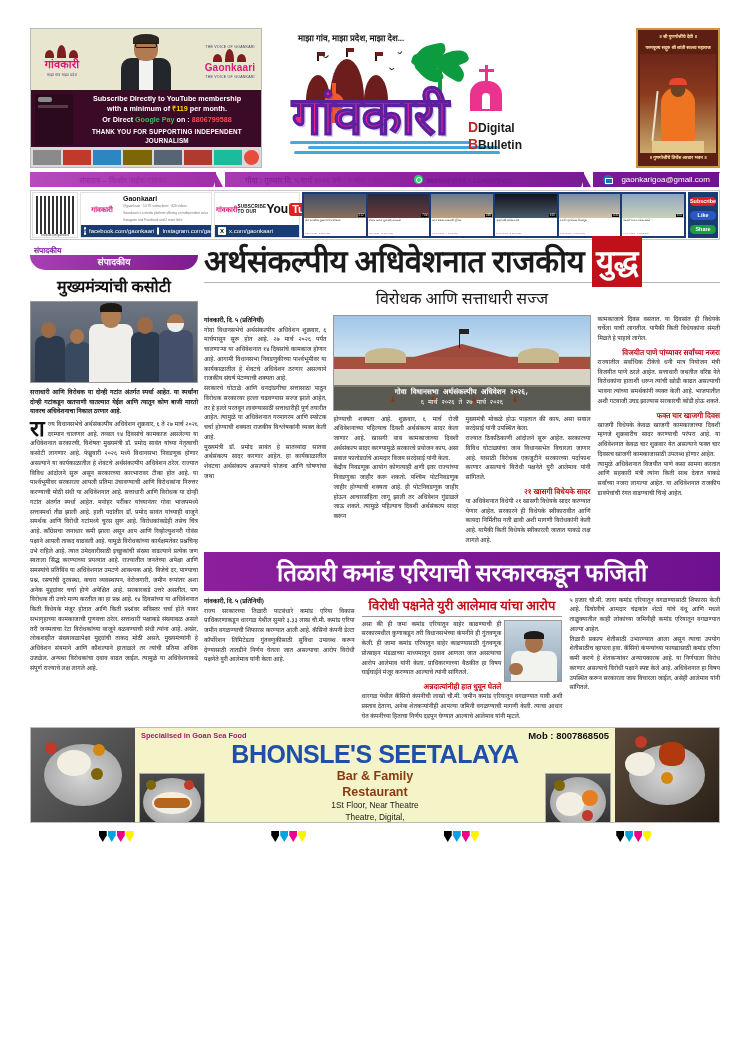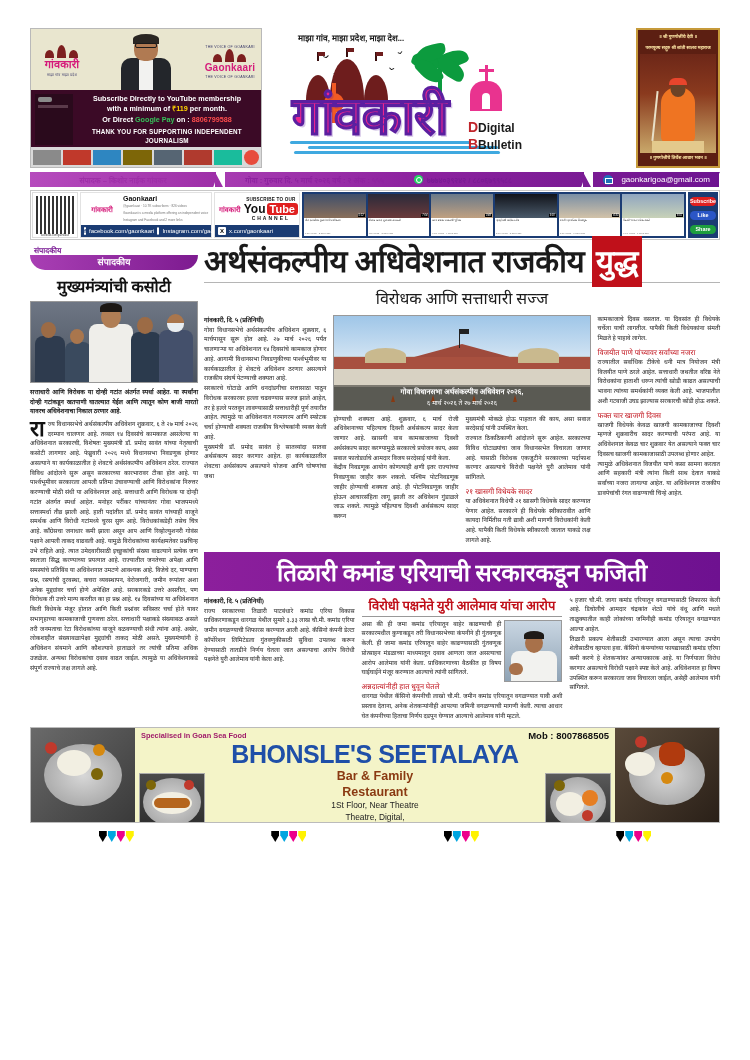--- a/index.html
+++ b/index.html
@@ -211,21 +211,21 @@
   .mini-gaon { font-size:7px; font-weight:bold; color:#d51b7a; }
   .fb-meta { flex:1; padding-left:2px; }
   .fb-name { font-size:7px; font-weight:bold; color:#111; }
   .fb-sub { font-size:3.2px; color:#777; line-height:1.6; margin-top:2px;}
   .fb-bar { height:12px; background:#1b3c73; display:flex; align-items:center; color:#fff; font-size:6px; gap:3px; padding:0 3px;}
   .fb-ico { width:8px; height:8px; background:#fff; color:#1b3c73; border-radius:2px; font-size:6px; font-weight:bold; text-align:center; line-height:8px;}
   .ig-ico { width:8px;height:8px;border:1px solid #fff;border-radius:2px;}
   .yt-card { width: 86px; background:#fff; display:flex; flex-direction:column; border:1px solid #e2e2e2;}
   .yt-logo-row{flex:1; display:flex; padding:1px;}
   .yt-gaon{width:34px; display:flex;align-items:center;justify-content:center;}
-  .yt-right{flex:1;display:flex;flex-direction:column;align-items:center;justify-content:center;}
+  .yt-right{flex:1;display:flex;flex-direction:row;align-items:center;justify-content:space-between;}
   .yt-sub{font-size:4.6px;font-weight:bold;color:#111;letter-spacing:.2px;}
   .yt-mark{display:flex;align-items:center;gap:1px;margin-top:1px;}
   .yt-you{font-size:12px;font-weight:bold;color:#111;line-height:1;}
   .yt-tube{background:#e02020;color:#fff;font-size:11px;font-weight:bold;padding:0 3px;border-radius:3px;line-height:1.15;}
   .yt-chan{font-size:5px;font-weight:bold;color:#111;letter-spacing:2px;}
   .yt-bar{height:12px;background:#1b3c73;display:flex;align-items:center;color:#fff;font-size:6px;gap:3px;padding:0 3px;}
   .x-ico{width:8px;height:8px;background:#fff;color:#000;font-size:6px;text-align:center;line-height:8px;font-weight:bold;border-radius:1px;}
   .vid-strip { flex:1; background:#1b3c73; display:flex; gap:2px; padding:2px; }
   .vid-card { flex:1; background:#fff; display:flex; flex-direction:column; overflow:hidden;}
   .vid-thumb { height:24px; position:relative; }
@@ -291,25 +291,25 @@
   .assembly-wall { position:absolute; left:0; top:57%; width:100%; height:20%; background:#d8d2c3;}
   .dome-l{position:absolute;left:12%;top:34%;width:16%;height:16%;background:#c9b98e;border-radius:50% 50% 0 0;}
   .dome-r{position:absolute;right:12%;top:34%;width:16%;height:16%;background:#c9b98e;border-radius:50% 50% 0 0;}
   .flagpole{position:absolute;left:49%;top:14%;width:1px;height:20%;background:#222;}
   .flagpole::after{content:'';position:absolute;left:1px;top:0;width:9px;height:5px;background:#222;}
   .road{position:absolute;left:0;bottom:0;width:100%;height:24%;background:#9b9b90;}
   .cone{position:absolute;bottom:8%;width:0;height:0;border-left:2px solid transparent;border-right:2px solid transparent;border-bottom:7px solid #e8621f;}
   .photo-caption {
     position:absolute; left:0; right:0; bottom:0; background: rgba(0,0,0,.42);
     color:#fff; font-size:7.2px; text-align:center; font-weight:bold;
-    font-family:Liberation Sans, sans-serif; padding:2px 0; line-height:1.5;
+    font-family:Liberation Mono, monospace; padding:2px 0; line-height:1.5;
   }
   .photo-caption .c2 { font-size:6.4px; font-weight:normal; }
   .red-sub {
-    color:#c0101a; font-weight:normal; font-size:7.4px; text-align:left;
+    color:#c0101a; font-weight:bold; font-size:7.4px; text-align:right;
     font-family:"Liberation Serif", serif; padding: 3px 0 1px 0;
   }
 
   
   .banner2 {
     margin-top: 6px; background: linear-gradient(90deg,#8c1f9c,#6e1190);
     color:#fff; font-size: 24px; font-weight:bold; text-align:center;
     font-family:"Liberation Serif", serif; padding: 3px 0; letter-spacing:-.2px;
   }
   .story2 { display:flex; gap:7px; margin-top:5px; }

